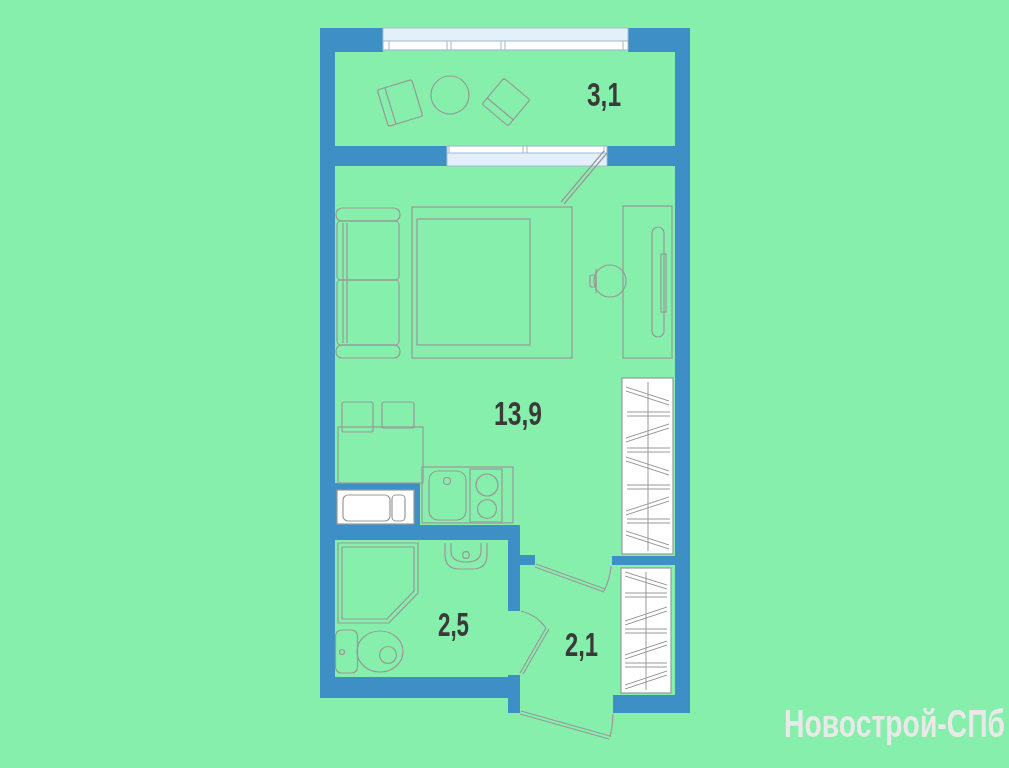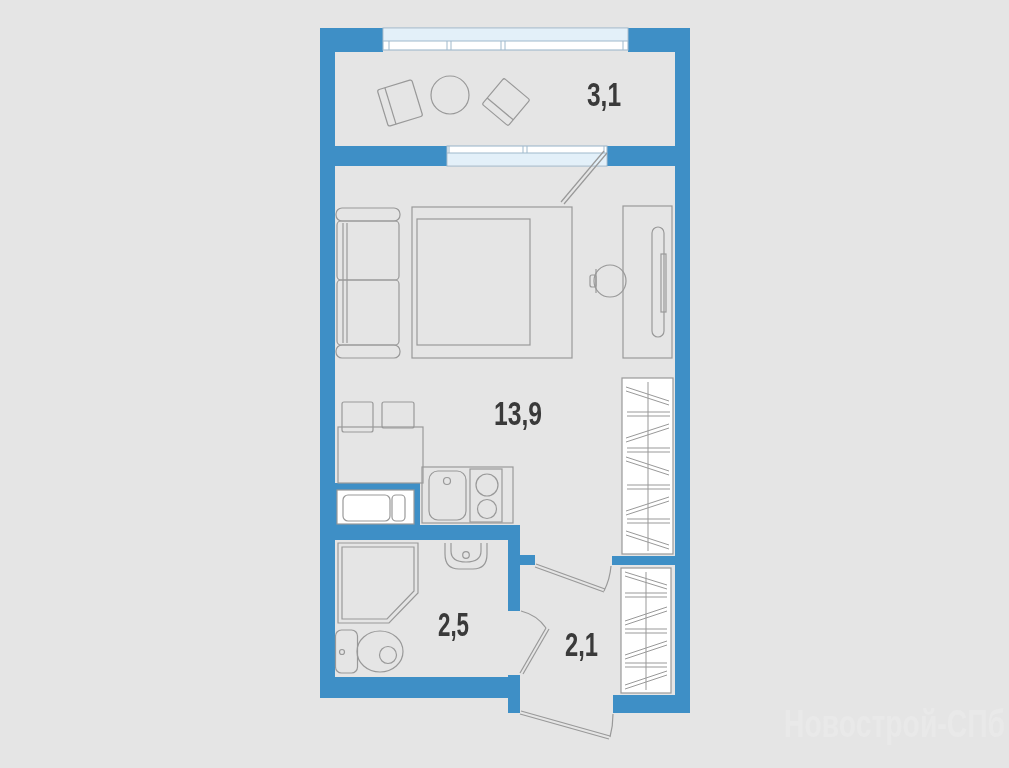--- a/index.html
+++ b/index.html
@@ -1,16 +1,16 @@
 <!DOCTYPE html>
 <html style="--wall: #3E8FC6; --glazing: #E3F0F9; --line: #999999; --label: #3A3A3A; --watermark: #E9E9E9;"><head>
 <meta charset="utf-8">
 <style>
   html,body{margin:0;padding:0;background:#fff;}
-  .stage{position:relative;width:1009px;height:768px;background:#e5e5e5;overflow:hidden;
+  .stage{position:relative;width:1009px;height:768px;background:#86efac;overflow:hidden;
          font-family:"Liberation Sans",sans-serif;}
   svg{position:absolute;left:0;top:0;}
   .wall{fill:var(--wall,#3E8FC6);}
   .glz{fill:var(--glazing,#E3F0F9);}
   .frame{fill:#fff;stroke:#9FB9CC;stroke-width:1.1;}
   .fln{stroke:#9FB9CC;stroke-width:1;fill:none;}
   .ln{stroke:var(--line,#999999);stroke-width:1.2;fill:none;}
   .lnf{stroke:var(--line,#999999);stroke-width:1.2;fill:#fff;}
   .hatch{stroke:var(--line,#999999);stroke-width:1;fill:none;}
   .lbl{fill:var(--label,#3A3A3A);font-weight:700;font-size:34px;

